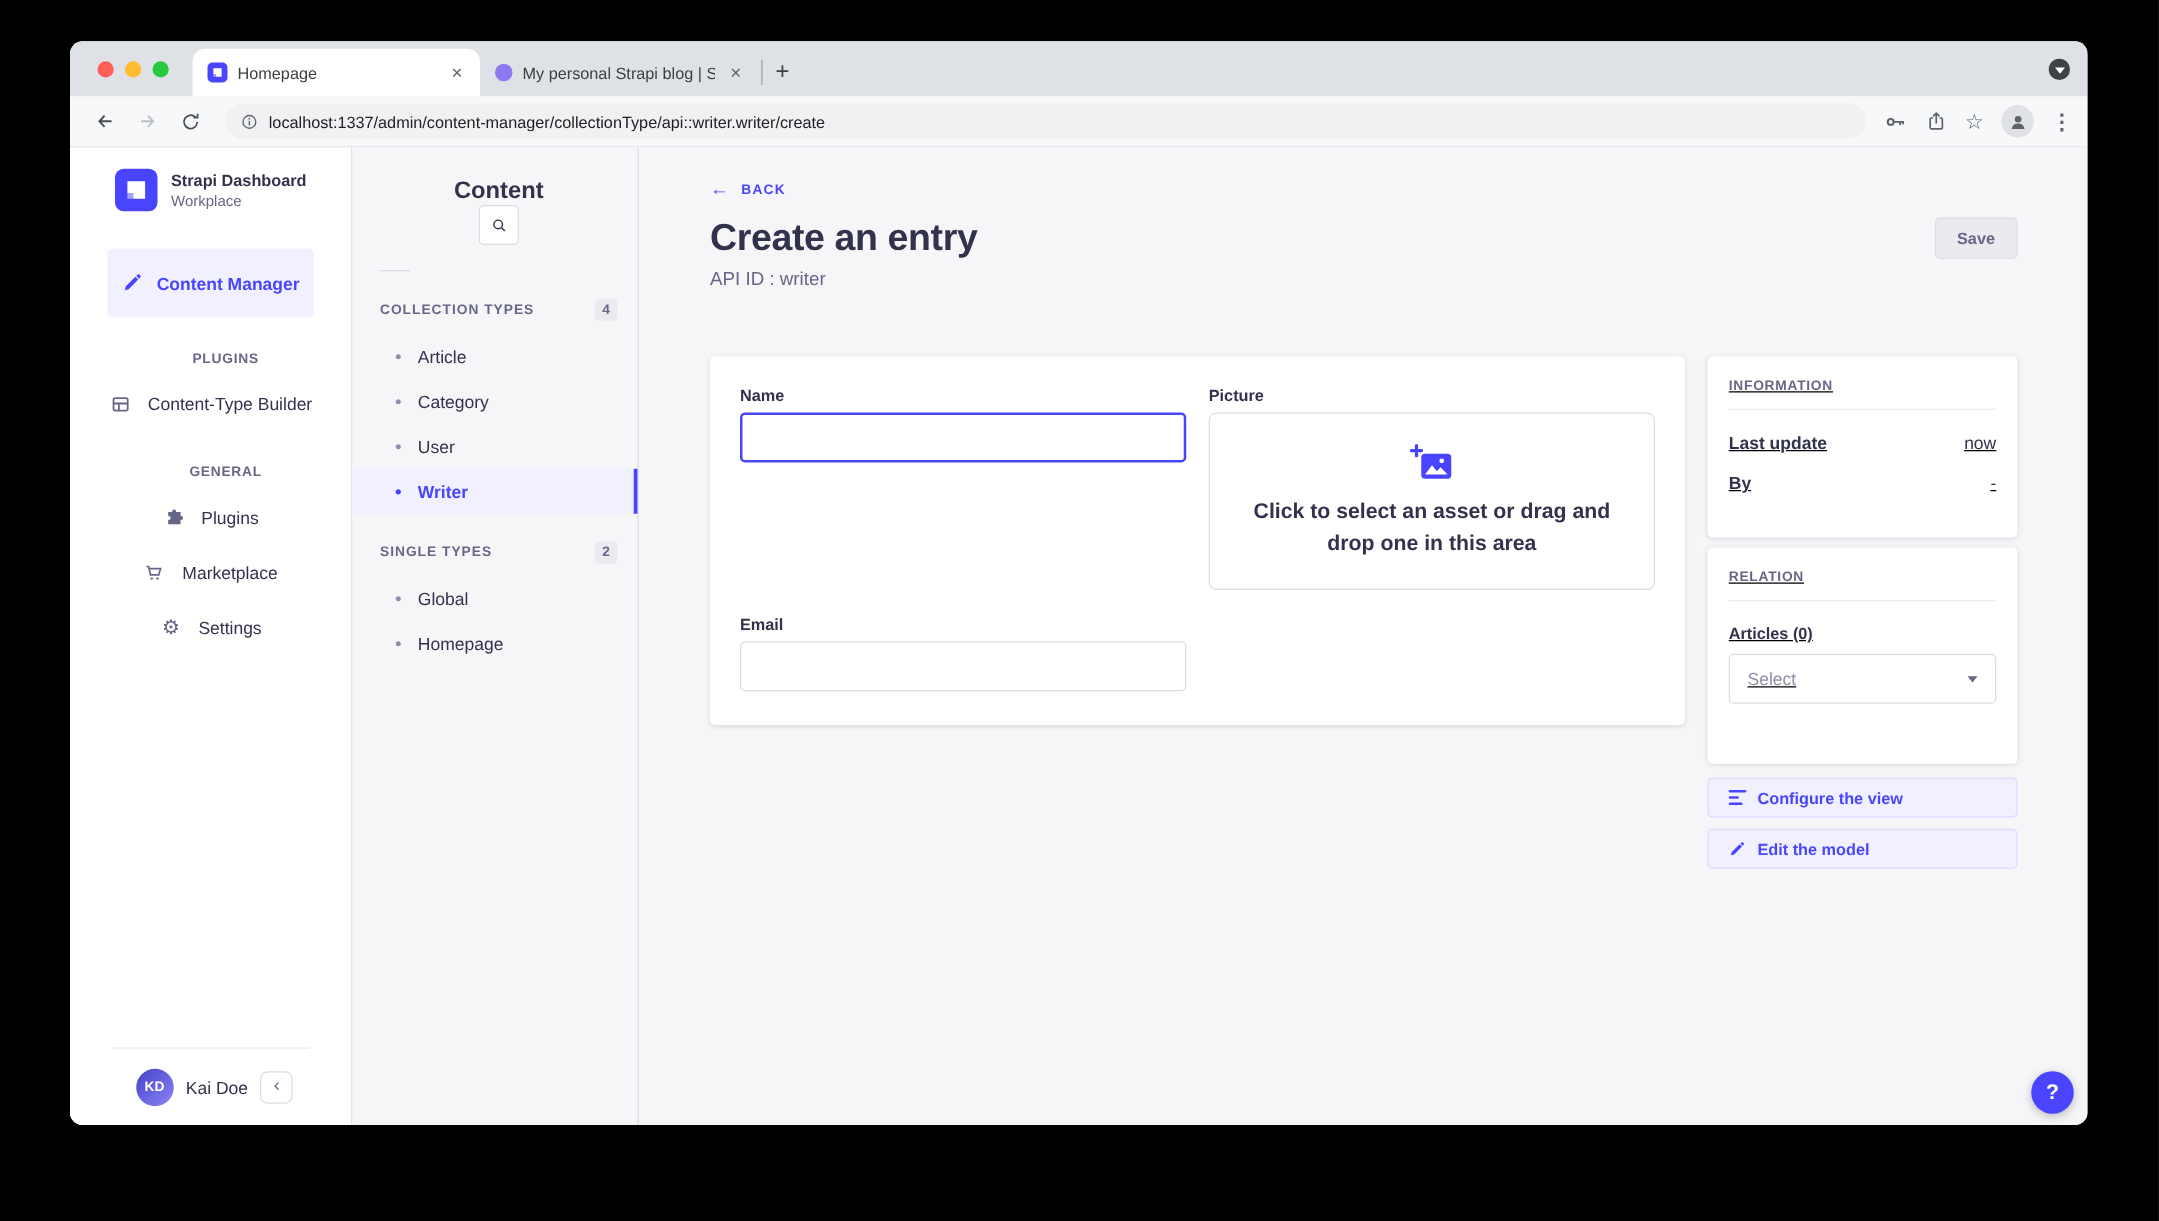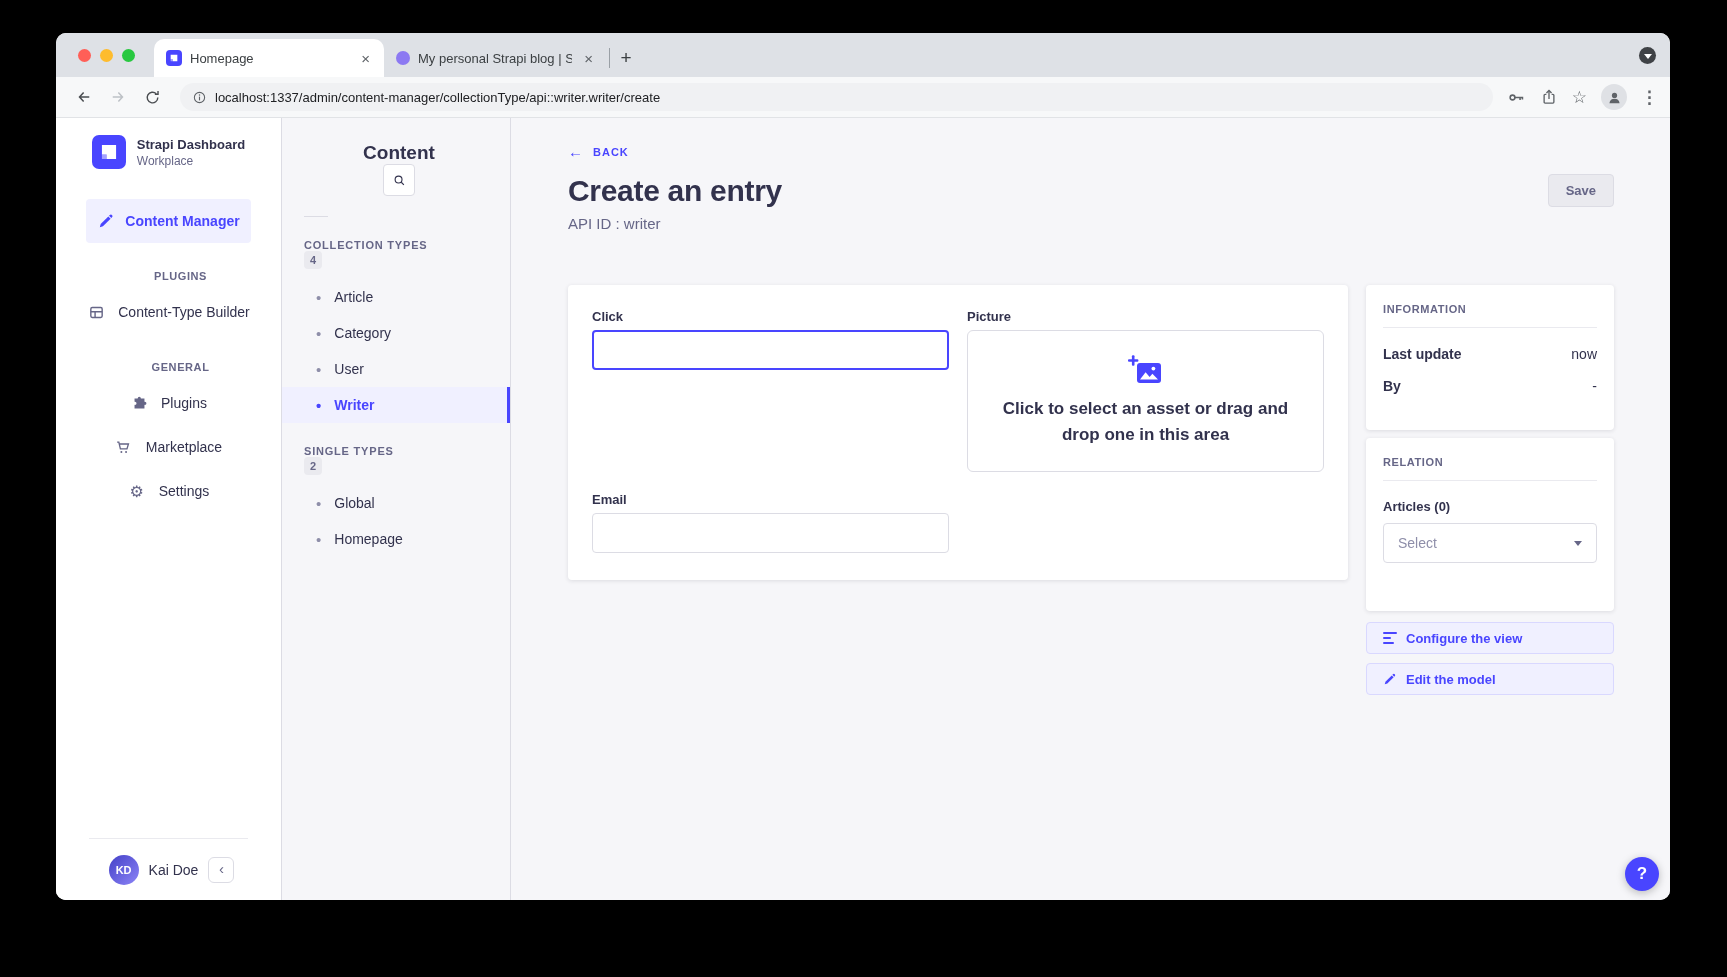--- a/index.html
+++ b/index.html
@@ -40,36 +40,36 @@
   
   .app { flex:1; display:flex; background:#f6f6f9; overflow:hidden; position:relative; }
 
   
   .sidebar { width:226px; background:#fff; border-right:1px solid #dcdce4; display:flex; flex-direction:column; flex-shrink:0;align-items:center; }
   .logo-row { padding:17px 20px 15px; display:flex; gap:11px; align-items:center; }
   .logo-mark { width:34px; height:34px; border-radius:7px; background:#4945ff; position:relative; flex-shrink:0; }
   .brand-name { font-size:13px; font-weight:bold; color:#32324d; }
   .brand-sub { font-size:12px; color:#666687; margin-top:2px; }
   .h-div { height:1px; background:#eaeaef; }
-  .cm-item { margin:14px 14px 0; background:#f0f0ff; border-radius:4px; height:44px; display:flex; align-items:center; gap:11px; padding:0 11px; color:#4945ff; font-size:14px; font-weight:600; }
+  .cm-item { margin:14px 14px 0; background:#f0f0ff; border-radius:4px; height:55px; display:flex; align-items:center; gap:11px; padding:0 11px; color:#4945ff; font-size:14px; font-weight:600; }
   .section-label { margin:27px 0 8px 24px; font-size:11px; font-weight:bold; color:#666687; letter-spacing:.6px; }
   .nav-item { height:44px; display:flex; align-items:center; gap:13px; padding:0 24px; font-size:14px; color:#32324d; }
   .nav-item .ico { width:18px; display:flex; justify-content:center; color:#666687; font-size:16px; }
   .sidebar-bottom { margin-top:auto; border-top:1px solid #eaeaef; height:62px; display:flex; align-items:center; padding:0 14px 0 20px; gap:10px; }
   .user-avatar { width:30px; height:30px; border-radius:50%; background:linear-gradient(135deg,#4340c7,#8d85f7); color:#fff; font-size:11px; font-weight:bold; display:flex; align-items:center; justify-content:center; }
   .user-name { font-size:14px; color:#32324d; }
   .collapse-btn { margin-left:auto; width:26px; height:26px; border:1px solid #dcdce4; border-radius:6px; background:#fff; color:#666687; font-size:15px; display:flex; align-items:center; justify-content:center; padding-bottom:2px; }
 
   
   .subnav { width:229px; background:#f6f6f9; border-right:1px solid #dcdce4; flex-shrink:0; padding-top:24px; }
   .subnav-header { display:flex; align-items:center; justify-content:space-between; padding:0 16px 0 22px;flex-direction:column; }
   .subnav-title { font-size:19px; font-weight:bold; color:#32324d; }
   .search-btn { width:32px; height:32px; background:#fff; border:1px solid #dcdce4; border-radius:4px; display:flex; align-items:center; justify-content:center; }
   .subnav-divider { width:24px; height:1px; background:#dcdce4; margin:20px 0 8px 22px; }
-  .group-header { display:flex; justify-content:space-between; align-items:flex-start; padding:14px 16px 10px 22px;flex-direction:column; }
+  .group-header { display:flex; justify-content:space-between; align-items:center; padding:14px 16px 10px 22px; }
   .group-label { font-size:11px; font-weight:bold; color:#666687; letter-spacing:.8px; }
   .count-badge { background:#eaeaef; color:#666687; font-size:11px; font-weight:bold; border-radius:4px; padding:3px 6px; }
   .subnav-item { height:36px; display:flex; align-items:center; gap:13px; padding-left:34px; font-size:14px; color:#32324d; position:relative; }
   .subnav-item .bullet { color:#8e8ea9; font-size:15px; }
   .subnav-item.active { background:#f0f0ff; color:#4945ff; font-weight:600; }
   .subnav-item.active .bullet { color:#4945ff; }
   .subnav-item.active::after { content:""; position:absolute; right:0; top:0; bottom:0; width:3px; background:#4945ff; }
 
   
   .main { flex:1; padding:25px 56px 0 57px; min-width:0; }
@@ -84,21 +84,21 @@
   .form-card { flex:1; background:#fff; border-radius:4px; box-shadow:0 1px 4px rgba(33,33,52,.12); padding:24px; height:295px; }
   .form-grid { display:grid; grid-template-columns:1fr 1fr; column-gap:18px; }
   .field-label { font-size:13px; font-weight:bold; color:#32324d; margin-bottom:6px; display:block; }
   .text-input { width:100%; height:40px; border:1px solid #dcdce4; border-radius:4px; font-family:inherit; font-size:14px; padding:0 14px; color:#32324d; outline:none; background:#fff; }
   .text-input.focused { border:2px solid #4945ff; }
   .upload-box { height:142px; border:1px solid #dcdce4; border-radius:6px; background:#fff; display:flex; flex-direction:column; align-items:center; justify-content:center; gap:11px; text-align:center; cursor:pointer; }
   .upload-hint { font-size:17px; font-weight:bold; color:#32324d; width:86%; line-height:1.5; }
   .email-block { margin-top:122px; }
 
   .right-col { width:248px; flex-shrink:0; display:flex; flex-direction:column; }
-  .panel-card { background:#fff; border-radius:4px; box-shadow:0 1px 4px rgba(33,33,52,.12); padding:18px 17px; }
+  .panel-card { background:#fff; border-radius:4px; box-shadow:0 1px 4px rgba(33,33,52,.12); padding:18px 17px;text-decoration:underline; }
   .panel-card.info { height:145px; }
   .panel-card.relation { height:173px; margin-top:8px; }
   .panel-title { font-size:11px; font-weight:bold; letter-spacing:.6px; color:#666687; }
   .panel-div { height:1px; background:#eaeaef; margin:12px 0 18px; }
   .info-row { display:flex; justify-content:space-between; font-size:14px; color:#32324d; margin-bottom:16px; }
   .info-label { font-weight:bold; }
   .rel-label { font-size:13px; font-weight:bold; color:#32324d; margin-bottom:9px; }
   .select-box { height:40px; background:#fff; border:1px solid #dcdce4; border-radius:4px; display:flex; align-items:center; justify-content:space-between; padding:0 14px; font-size:14px; color:#8e8ea9; cursor:pointer; }
   .caret-down { width:0; height:0; border-left:4px solid transparent; border-right:4px solid transparent; border-top:5px solid #666687; }
   .panel-btn { height:32px; background:#f0f0ff; border:1px solid #d9d8ff; border-radius:4px; display:flex; align-items:center; gap:9px; padding:0 16px; color:#4945ff; font-size:13px; font-weight:600; font-family:inherit; width:100%; }
@@ -317,21 +317,21 @@
       <div class="title-row">
         <span class="page-title">Create an entry</span>
         <button class="save-btn">Save</button>
       </div>
       <div class="subtitle">API ID : writer</div>
 
       <div class="content-row">
         <div class="form-card">
           <div class="form-grid">
             <div>
-              <label class="field-label">Click</label>
+              <label class="field-label">Name</label>
               <input class="text-input focused" value="" style="">
               <div class="email-block">
                 <label class="field-label">Email</label>
                 <input class="text-input" value="" style="">
               </div>
             </div>
             <div>
               <label class="field-label">Picture</label>
               <div class="upload-box">
                 <svg width="35" height="30" viewBox="0 0 35 30">

